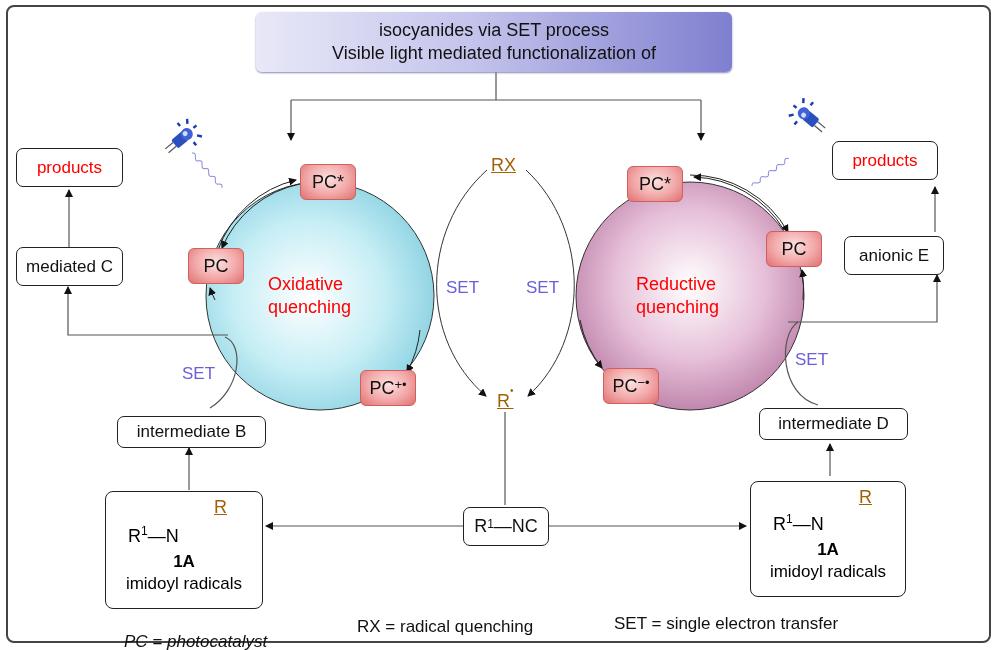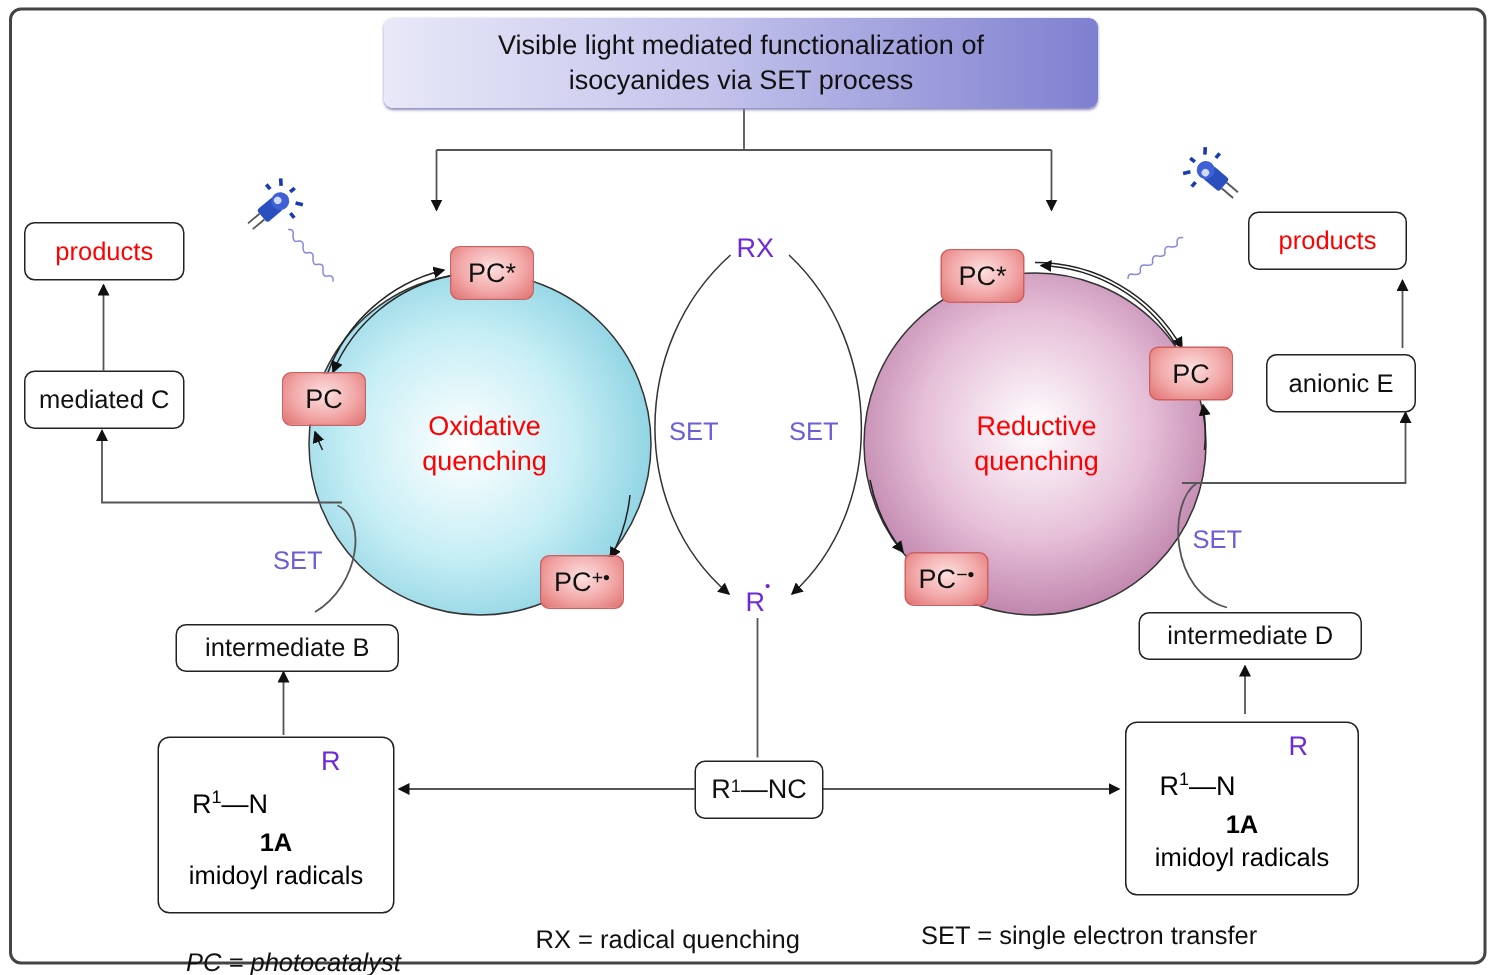--- a/index.html
+++ b/index.html
@@ -11,22 +11,22 @@
     display:flex; flex-direction:column; align-items:center; justify-content:center; font-size:18px; color:#111; line-height:23px; }
   .box { position:absolute; border:1.3px solid #222; border-radius:7px; background:#fff; font-size:17px; color:#111;
     display:flex; align-items:center; justify-content:center; box-sizing:border-box; }
   .red { color:#ff0000; }
   .pc { position:absolute; width:56px; height:36px; border-radius:6px; box-sizing:border-box;
     background:radial-gradient(ellipse at 50% 40%, #fde0e0 0%, #f2a8a8 55%, #e07070 100%); border:1px solid #d06060;
     display:flex; align-items:center; justify-content:center; font-size:18px; color:#111; }
   .pc sup { font-size:13px; position:relative; top:-4px; }
   .label { position:absolute; font-size:17px; white-space:nowrap; }
   .set { color:#6a5fd8;text-align:right; }
-  .blue { color:#6d28d9; }
-  .quench { position:absolute; color:#ff0000; font-size:18px; text-align:center; line-height:23px; }
+  .blue { color:#a16207;text-decoration:underline; }
+  .quench { position:absolute; color:#ff0000; font-size:18px; text-align:left; line-height:23px; }
   .mol { position:absolute; border:1.3px solid #222; border-radius:8px; background:#fff; box-sizing:border-box; }
   .mol .cmpd { position:absolute; width:100%; text-align:center; font-weight:bold; font-size:17px; top:60px; }
   .mol .desc { position:absolute; width:100%; text-align:center; font-size:17px; top:82px; }
   .footer { position:absolute; font-size:17px; color:#111; white-space:nowrap; }
 </style>
 </head>
 <body>
 
 <div id="frame"></div>
 
@@ -137,22 +137,22 @@
   </g>
   <g>
     <line x1="821" y1="508" x2="833" y2="492" stroke="#222" stroke-width="1.2"></line>
     <line x1="825" y1="511" x2="837" y2="495" stroke="#222" stroke-width="1.2"></line>
     <circle cx="836" cy="489" r="1.6" fill="#111"></circle>
     <line x1="838" y1="498" x2="857" y2="498" stroke="#ff0000" stroke-width="3"></line>
   </g>
 </svg>
 
 <div class="title-box">
+  <div>isocyanides via SET process</div>
   <div>Visible light mediated functionalization of</div>
-  <div>isocyanides via SET process</div>
 </div>
 
 <div class="quench" style="left:268px;top:273px;width:110px;">
   <div>Oxidative</div>
   <div>quenching</div>
 </div>
 <div class="pc" style="left:300px;top:164px;">
     <span>PC*</span>
   </div>
 <div class="pc" style="left:188px;top:248px;">

